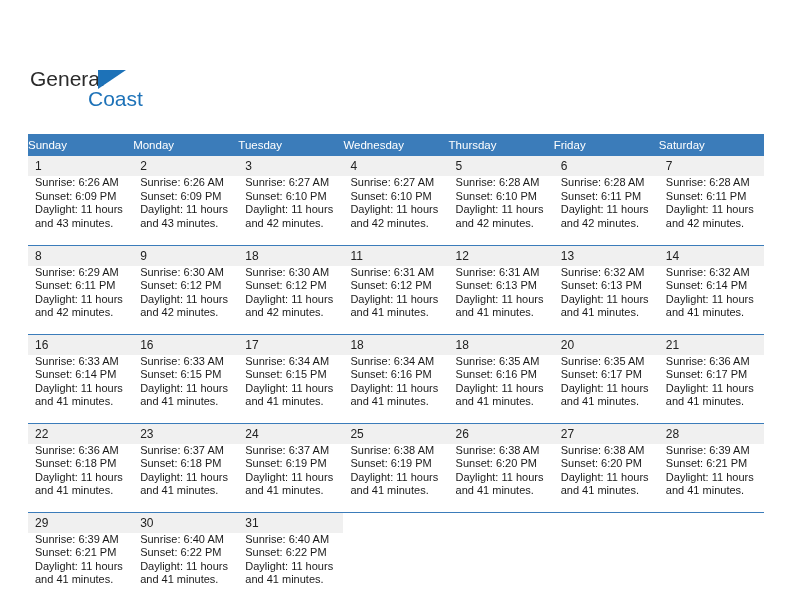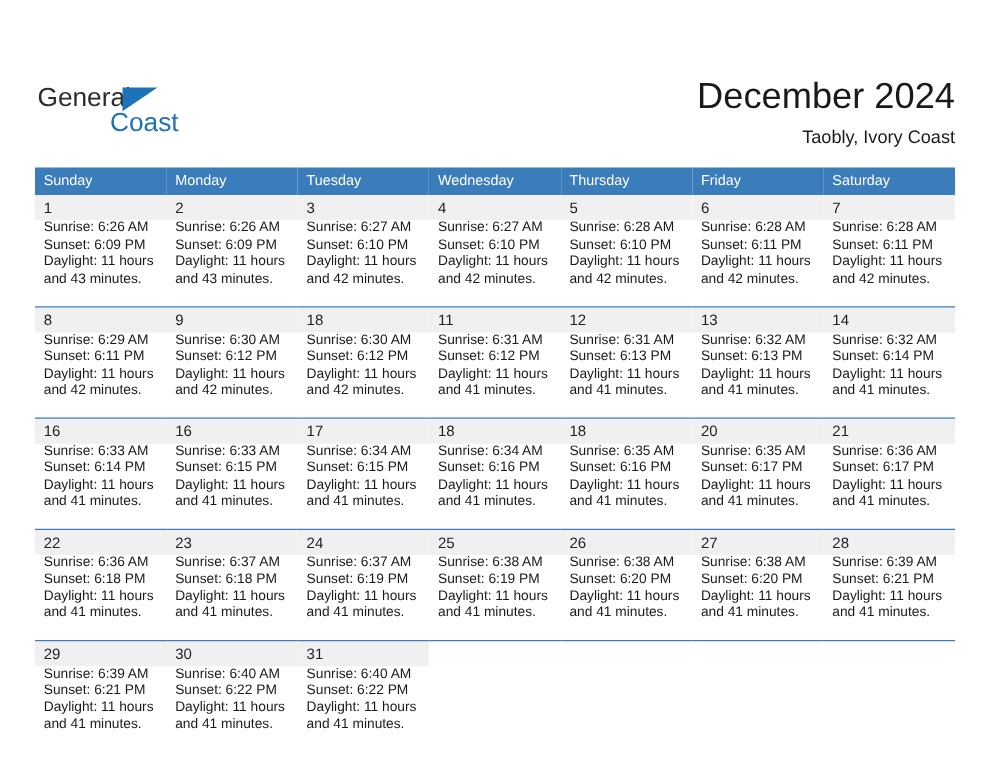--- a/index.html
+++ b/index.html
@@ -96,21 +96,21 @@
     width: 736px;
     border-collapse: collapse;
     table-layout: fixed;
   }
   .calendar th {
     background: #3b7cba;
     color: #ffffff;
     font-size: 11.5px;
     font-weight: normal;
     text-align: left;
-    padding: 5px 0 5px 7px;
+    padding: 5px 0 5px 0;
     height: 19px;
     box-sizing: border-box;
     border: none;
   }
   .calendar td {
     vertical-align: top;
     padding: 0;
     border: none;
     border-top: 1px solid #3b7cba;
     height: 89px;
@@ -147,24 +147,20 @@
 <div class="page">
 
   <div class="header">
 
     <div class="logo">
       <span class="logo-general">General</span>
       <span class="logo-tri"></span>
       <span class="logo-blue">Coast</span>
     </div>
 
-    <div class="title-block">
-      <div class="month-title">December 2024</div>
-      <div class="location">Taobly, Ivory Coast</div>
-    </div>
 
   </div>
 
   <table class="calendar">
     <thead>
       <tr>
         <th>Sunday</th>
         <th>Monday</th>
         <th>Tuesday</th>
         <th>Wednesday</th>

